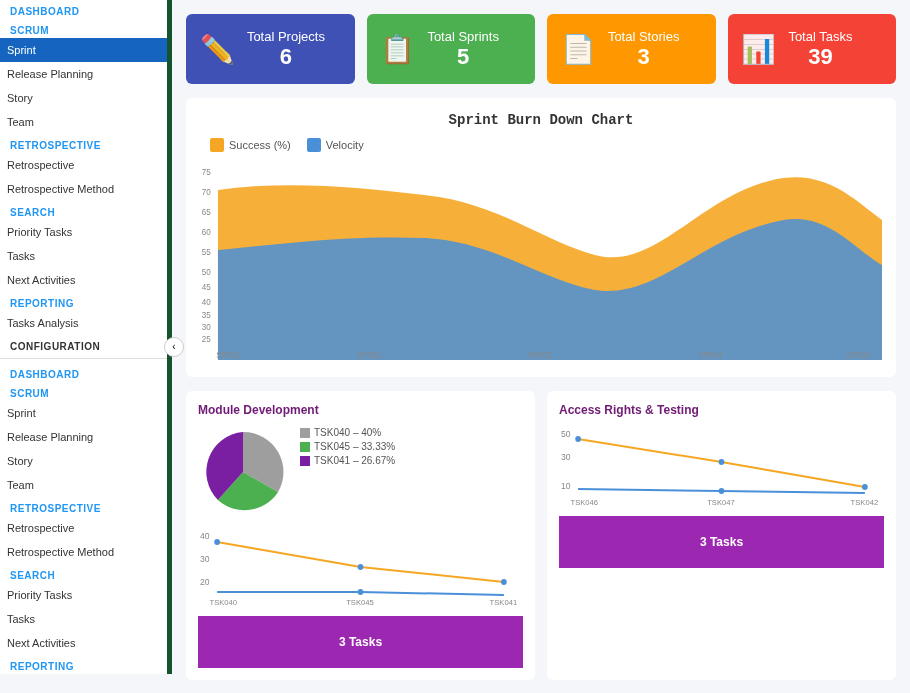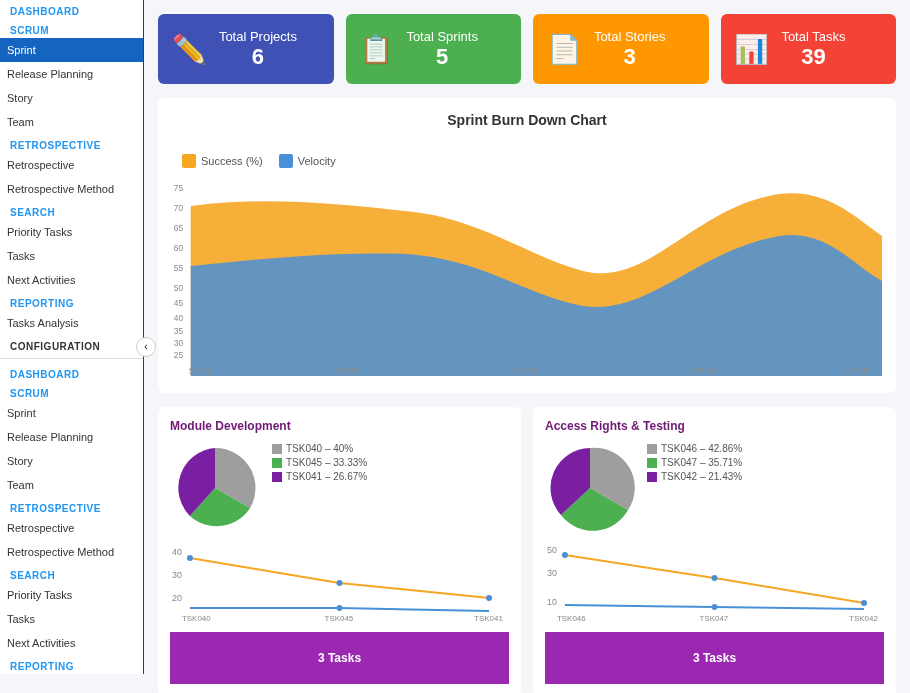--- a/index.html
+++ b/index.html
@@ -1,19 +1,19 @@
 <!DOCTYPE html>
 <html><head>
   <meta charset="utf-8">
   <style>
     * { box-sizing: border-box; margin: 0; padding: 0; }
     body { font-family: Arial, sans-serif; background: #f4f6f9; display: flex; height: 693px; overflow: hidden; font-size: 12px; }
 
     
-    .sidebar { width: 144px; background: #fff; border-right: 1px solid #14532d; overflow-y: auto; flex-shrink: 0; }
+    .sidebar { width: 172px; background: #fff; border-right: 5px solid #14532d; overflow-y: auto; flex-shrink: 0; }
     .sidebar-section { font-size: 10px; font-weight: bold; color: #2196f3; padding: 6px 10px 2px; letter-spacing: 0.5px; }
     .sidebar-item { padding: 6px 10px 6px 7px; cursor: pointer; color: #333; font-size: 11px; }
     .sidebar-item.active { background: #1565c0; color: #fff; }
     .sidebar-divider { border: none; border-top: 1px solid #e0e0e0; margin: 4px 0; }
 
     
     .main { flex: 1; overflow-y: auto; padding: 14px; }
 
     
     .stat-cards { display: flex; gap: 12px; margin-bottom: 14px; }
@@ -21,21 +21,21 @@
     .stat-card.blue { background: #3f51b5; }
     .stat-card.green { background: #4caf50; }
     .stat-card.orange { background: #ff9800; }
     .stat-card.red { background: #f44336; }
     .stat-icon { font-size: 28px; opacity: 0.9; }
     .stat-info .stat-label { font-size: 13px; font-weight: normal; }
     .stat-info .stat-value { font-size: 22px; font-weight: bold; text-align: center; }
 
     
     .chart-section { background: #fff; border-radius: 6px; padding: 14px; margin-bottom: 14px; }
-    .chart-title { font-size: 14px; font-weight: bold; text-align: center; margin-bottom: 26px; color: #333; }
+    .chart-title { font-size: 14px; font-weight: bold; text-align: center; margin-bottom: 10px; color: #333; font-family: Liberation Mono, monospace; }
     .legend { display: flex; gap: 16px; margin-bottom: 8px; padding-left: 10px; }
     .legend-item { display: flex; align-items: center; gap: 5px; font-size: 11px; color: #555; }
     .legend-color { width: 14px; height: 14px; border-radius: 2px; }
 
     
     .burn-down-svg { width: 100%; height: 200px; }
 
     
     .bottom-charts { display: flex; gap: 12px; }
     .bottom-chart { flex: 1; background: #fff; border-radius: 6px; padding: 12px; }
@@ -206,44 +206,20 @@
 
         <text x="12" y="78" font-size="8" fill="#888">TSK040</text>
         <text x="155" y="78" font-size="8" fill="#888">TSK045</text>
         <text x="305" y="78" font-size="8" fill="#888">TSK041</text>
       </svg>
       <div class="tasks-bar">3 Tasks</div>
     </div>
 
     <div class="bottom-chart">
       <div class="bottom-chart-title">Access Rights &amp; Testing</div>
-      <div class="pie-row">
-        <svg width="90" height="90" viewBox="0 0 90 90">
-
-          <path d="M45,45 L45,5 A40,40 0 0,1 83,67 Z" fill="#9e9e9e"></path>
-
-          <path d="M45,45 L83,67 A40,40 0 0,1 16,72 Z" fill="#4caf50"></path>
-
-          <path d="M45,45 L16,72 A40,40 0 0,1 45,5 Z" fill="#7b1fa2"></path>
-        </svg>
-        <div class="pie-legend">
-          <div class="pie-legend-item">
-            <div class="pie-legend-color" style="background:#9e9e9e;"></div>
-            <span>TSK046 – 42.86%</span>
-          </div>
-          <div class="pie-legend-item">
-            <div class="pie-legend-color" style="background:#4caf50;"></div>
-            <span>TSK047 – 35.71%</span>
-          </div>
-          <div class="pie-legend-item">
-            <div class="pie-legend-color" style="background:#7b1fa2;"></div>
-            <span>TSK042 – 21.43%</span>
-          </div>
-        </div>
-      </div>
       <svg class="bar-svg" viewBox="0 0 340 80" preserveAspectRatio="none">
 
         <text x="2" y="10" font-size="9" fill="#888">50</text>
         <text x="2" y="33" font-size="9" fill="#888">30</text>
         <text x="2" y="62" font-size="9" fill="#888">10</text>
 
         <polyline points="20,12 170,35 320,60" fill="none" stroke="#f5a623" stroke-width="2"></polyline>
 
         <polyline points="20,62 170,64 320,66" fill="none" stroke="#4a90d9" stroke-width="2"></polyline>
 

